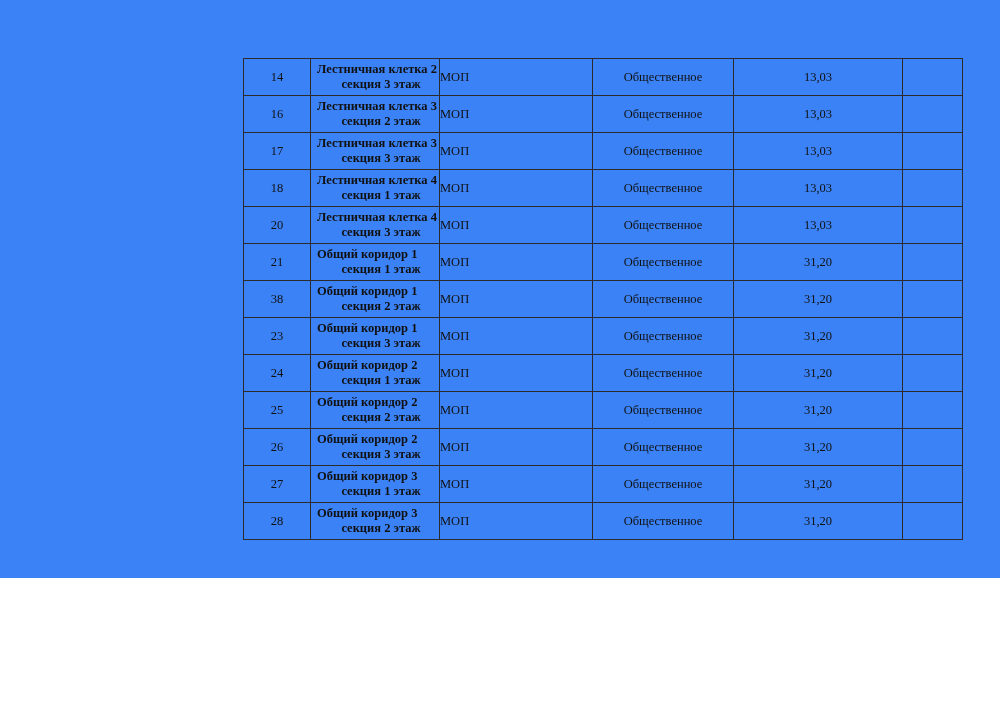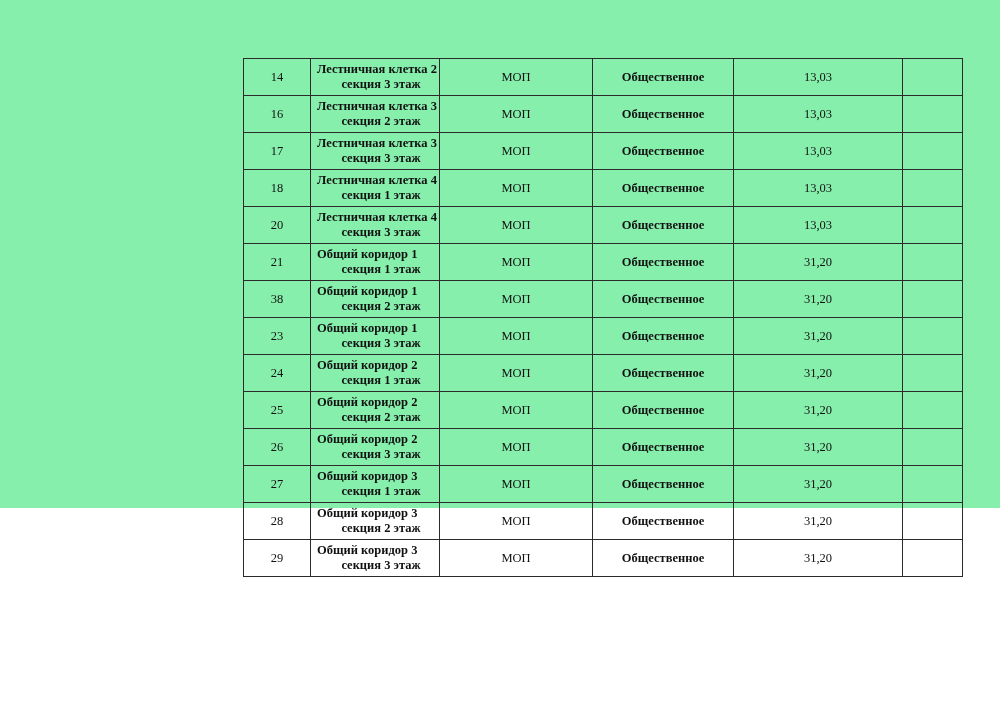--- a/index.html
+++ b/index.html
@@ -9,22 +9,22 @@
   body {
     width: 1000px;
     height: 710px;
     background: #ffffff;
     font-family: "Liberation Serif", serif;
     overflow: hidden;
   }
   .page {
     position: relative;
     width: 1000px;
-    height: 508px;
-    background: #86efac;
+    height: 578px;
+    background: #3b82f6;
   }
   .table-wrap {
     position: absolute;
     left: 243px;
     top: 58px;
     width: 713px;
   }
   table.doc-table {
     border-collapse: collapse;
     width: 713px;
@@ -54,27 +54,25 @@
     text-align: left;
     padding-left: 6px;
   }
   .c-name .l2 {
     display: block;
     text-align: center;
     padding-left: 12px;
   }
   .c-type {
     width: 152px;
-    text-align: center;
     margin-top: 36px;
   }
   .c-purpose {
     width: 140px;
     text-align: center;
-    font-weight: bold;
   }
   .c-area {
     width: 168px;
     text-align: center;
     font-family: Liberation Serif, serif;
   }
   .c-last {
     width: 59px;
   }
 </style>
@@ -221,27 +219,16 @@
             <td class="c-num">28</td>
             <td class="c-name">
               <span class="l1">Общий коридор 3</span>
               <span class="l2">секция 2 этаж</span>
             </td>
             <td class="c-type">МОП</td>
             <td class="c-purpose">Общественное</td>
             <td class="c-area">31,20</td>
             <td class="c-last"></td>
           </tr>
-          <tr>
-            <td class="c-num">29</td>
-            <td class="c-name">
-              <span class="l1">Общий коридор 3</span>
-              <span class="l2">секция 3 этаж</span>
-            </td>
-            <td class="c-type">МОП</td>
-            <td class="c-purpose">Общественное</td>
-            <td class="c-area">31,20</td>
-            <td class="c-last"></td>
-          </tr>
         </tbody>
     </table>
   </div>
 </div>
 
 </body></html>

